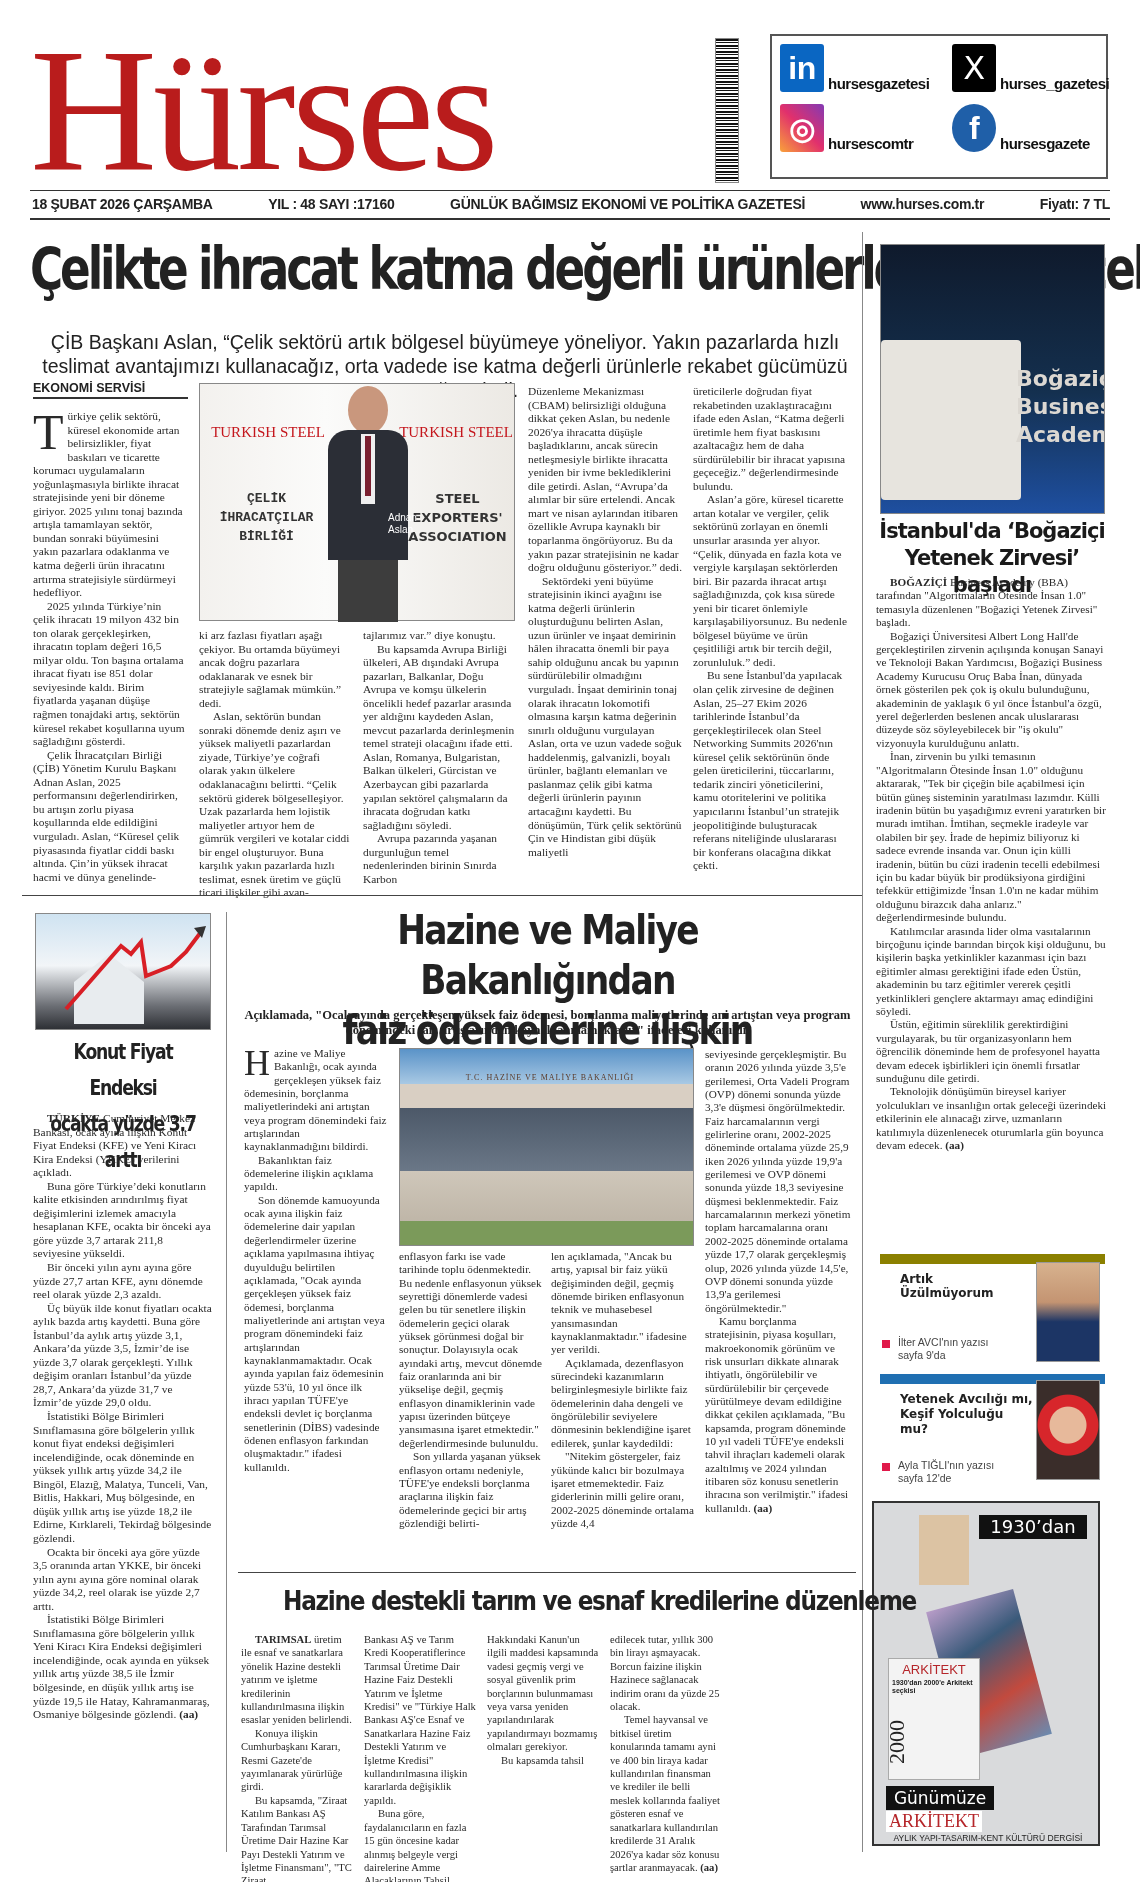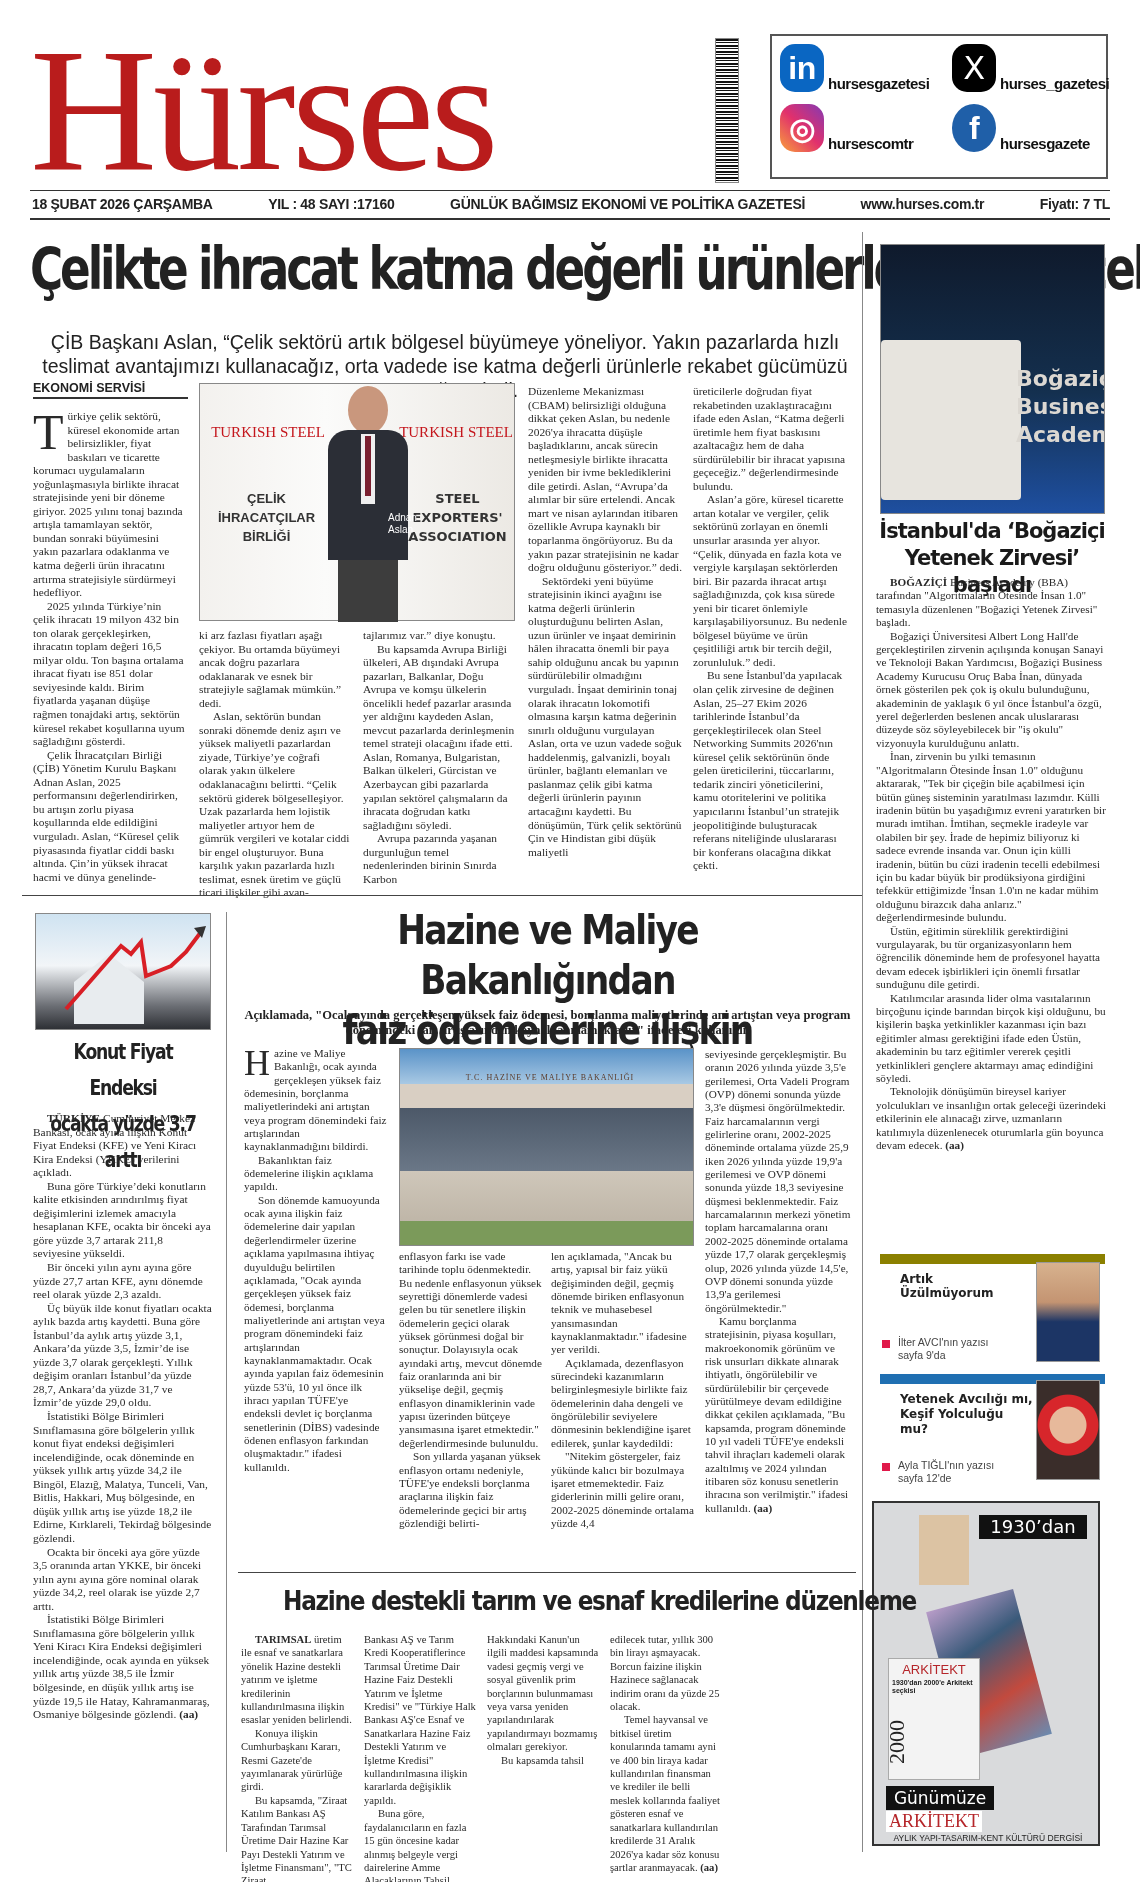--- a/index.html
+++ b/index.html
@@ -2,21 +2,21 @@
 <html><head>
 <meta charset="utf-8">
 <style>
 *{box-sizing:border-box;margin:0;padding:0}
 body{width:1140px;height:1882px;background:#fff;font-family:"Liberation Serif",serif;color:#222;position:relative;overflow:hidden}
 .abs{position:absolute}
 .logo{left:30px;top:22px;font-family:"Liberation Serif",serif;font-size:176px;line-height:176px;color:#b91c1c;letter-spacing:-4px;font-weight:400}
 .barcode{left:715px;top:38px;width:24px;height:145px;border:1px solid #888;background:repeating-linear-gradient(180deg,#111 0 2px,#fff 2px 3px,#111 3px 4px,#fff 4px 6px)}
 .social{left:770px;top:34px;width:338px;height:145px;border:2px solid #555;background:#fff}
 .soc{position:absolute;display:flex;align-items:flex-end;gap:4px;font-family:"Liberation Sans",sans-serif;font-weight:bold;font-size:15px;color:#111;letter-spacing:-0.5px}
-.soc .ic{width:44px;height:48px;display:flex;align-items:center;justify-content:center;color:#fff;font-weight:bold;font-size:32px;border-radius:15px}
+.soc .ic{width:44px;height:48px;display:flex;align-items:center;justify-content:center;color:#fff;font-weight:bold;font-size:32px;border-radius:3px}
 .rule{height:2px;background:#333}
 .dateline{left:32px;top:196px;width:1078px;display:flex;justify-content:space-between;font-family:"Liberation Sans",sans-serif;font-weight:bold;font-size:14px;color:#222;letter-spacing:-0.3px}
 .headline1{left:30px;top:234px;width:830px;font-family:"DejaVu Sans",sans-serif;font-weight:bold;font-size:58px;line-height:70px;letter-spacing:-4px;transform:scaleX(0.78);transform-origin:left;white-space:nowrap;width:1060px}
 .sub1{left:30px;top:330px;width:830px;text-align:center;font-family:"Liberation Sans",sans-serif;font-size:19.5px;line-height:24px;color:#222}
 .section{font-family:"Liberation Sans",sans-serif;font-weight:bold;font-size:12.5px;border-bottom:2px solid #333;padding-bottom:2px}
 .col{font-size:11.4px;line-height:13.55px;text-align:left;color:#2a2a2a}
 .col p{text-indent:14px}
 .col p.noin{text-indent:0}
 .dropcap{float:left;font-size:50px;line-height:40px;margin:2px 4px 0 0}
 .photo{border:1px solid #888}
@@ -63,21 +63,21 @@
 
 <div class="abs col" style="left:33px;top:410px;width:152px">
   <span class="dropcap">T</span>
   <p class="noin">ürkiye çelik sektörü, küresel ekonomide artan belirsizlikler, fiyat baskıları ve ticarette korumacı uygulamaların yoğunlaşmasıyla birlikte ihracat stratejisinde yeni bir döneme giriyor. 2025 yılını tonaj bazında artışla tamamlayan sektör, bundan sonraki büyümesini yakın pazarlara odaklanma ve katma değerli ürün ihracatını artırma stratejisiyle sürdürmeyi hedefliyor.</p>
   <p>2025 yılında Türkiye’nin çelik ihracatı 19 milyon 432 bin ton olarak gerçekleşirken, ihracatın toplam değeri 16,5 milyar oldu. Ton başına ortalama ihracat fiyatı ise 851 dolar seviyesinde kaldı. Birim fiyatlarda yaşanan düşüşe rağmen tonajdaki artış, sektörün küresel rekabet koşullarına uyum sağladığını gösterdi.</p>
   <p>Çelik İhracatçıları Birliği (ÇİB) Yönetim Kurulu Başkanı Adnan Aslan, 2025 performansını değerlendirirken, bu artışın zorlu piyasa koşullarında elde edildiğini vurguladı. Aslan, “Küresel çelik piyasasında fiyatlar ciddi baskı altında. Çin’in yüksek ihracat hacmi ve dünya genelinde-</p>
 </div>
 
 <div class="abs photo" style="left:199px;top:383px;width:316px;height:238px;background:linear-gradient(90deg,#f3f1ee 0%,#fbfbfa 40%,#ece9e4 100%)">
   <div class="abs" style="left:8px;top:40px;width:120px;text-align:center;color:#c4161c;font-family:'Liberation Serif',serif;font-size:15px">TURKISH STEEL</div>
-  <div class="abs" style="left:14px;top:105px;width:105px;text-align:center;font-family:Liberation Sans, sans-serif;font-weight:bold;font-size:13px;line-height:19px;color:#333">ÇELİK İHRACATÇILAR BİRLİĞİ</div>
+  <div class="abs" style="left:14px;top:105px;width:105px;text-align:center;font-family:Liberation Mono, monospace;font-weight:bold;font-size:13px;line-height:19px;color:#333">ÇELİK İHRACATÇILAR BİRLİĞİ</div>
   <div class="abs" style="left:196px;top:40px;width:120px;text-align:center;color:#c4161c;font-family:'Liberation Serif',serif;font-size:15px">TURKISH STEEL</div>
   <div class="abs" style="left:205px;top:105px;width:105px;text-align:center;font-family:'DejaVu Sans',sans-serif;font-weight:bold;font-size:13px;line-height:19px;color:#333">STEEL EXPORTERS' ASSOCIATION</div>
   <div class="abs" style="left:128px;top:0;width:80px;height:238px">
     <div class="abs" style="left:20px;top:2px;width:40px;height:48px;border-radius:50%;background:#c9977d"></div>
     <div class="abs" style="left:0;top:46px;width:80px;height:130px;background:#2b2e36;border-radius:20px 20px 0 0"></div>
     <div class="abs" style="left:33px;top:50px;width:14px;height:70px;background:#efefef"></div>
     <div class="abs" style="left:37px;top:52px;width:6px;height:60px;background:#7a2030"></div>
     <div class="abs" style="left:10px;top:176px;width:60px;height:62px;background:#3d3d3d"></div>
   </div>
   <div class="abs" style="left:188px;top:128px;font-family:'Liberation Sans',sans-serif;font-size:10px;line-height:12px;color:#fff;width:30px">Adnan Aslan</div>
@@ -107,22 +107,22 @@
 
 <div class="abs photo" style="left:880px;top:244px;width:225px;height:270px;background:linear-gradient(180deg,#0f1a2c 0%,#14304f 55%,#1e4fa0 100%);overflow:hidden">
   <div class="abs" style="left:0;top:95px;width:140px;height:160px;background:#e7e4de;border-radius:4px"></div>
   <div class="abs" style="left:135px;top:120px;font-family:'DejaVu Sans',sans-serif;font-size:22px;line-height:28px;color:#dcd8d2;font-weight:bold;width:90px">Boğaziçi Business Academy</div>
 </div>
 <div class="abs" style="left:876px;top:518px;width:232px;font-family:'DejaVu Sans',sans-serif;font-weight:bold;font-size:21px;line-height:27px;text-align:center;letter-spacing:-1px;color:#1a1a1a">İstanbul'da ‘Boğaziçi Yetenek Zirvesi’ başladı</div>
 <div class="abs col" style="left:876px;top:576px;width:232px;font-size:11.2px;line-height:13.4px">
   <p><span class="bold">BOĞAZİÇİ</span> <span>Business Academy (BBA) tarafından "Algoritmaların Ötesinde İnsan 1.0" temasıyla düzenlenen "Boğaziçi Yetenek Zirvesi" başladı.</span></p>
   <p>Boğaziçi Üniversitesi Albert Long Hall'de gerçekleştirilen zirvenin açılışında konuşan Sanayi ve Teknoloji Bakan Yardımcısı, Boğaziçi Business Academy Kurucusu Oruç Baba İnan, dünyada örnek gösterilen pek çok iş okulu bulunduğunu, akademinin de yaklaşık 6 yıl önce İstanbul'a özgü, yerel değerlerden beslenen ancak uluslararası düzeyde söz söyleyebilecek bir "iş okulu" vizyonuyla kurulduğunu anlattı.</p>
   <p>İnan, zirvenin bu yılki temasının "Algoritmaların Ötesinde İnsan 1.0" olduğunu aktararak, "Tek bir çiçeğin bile açabilmesi için bütün güneş sisteminin yaratılması lazımdır. Külli iradenin bütün bu yaşadığımız evreni yaratırken bir muradı imtihan. İmtihan, seçmekle iradeyle var olabilen bir şey. İrade de hepimiz biliyoruz ki sadece evrende insanda var. Onun için külli iradenin, bütün bu cüzi iradenin tecelli edebilmesi için bu kadar büyük bir prodüksiyona girdiğini tefekkür ettiğimizde 'İnsan 1.0'ın ne kadar mühim olduğunu birazcık daha anlarız." değerlendirmesinde bulundu.</p>
+  <p>Katılımcılar arasında lider olma vasıtalarının birçoğunu içinde barından birçok kişi olduğunu, bu kişilerin başka yetkinlikler kazanması için bazı eğitimler alması gerektiğini ifade eden Üstün, akademinin bu tarz eğitimler vererek çeşitli yetkinlikleri gençlere aktarmayı amaç edindiğini söyledi.</p>
   <p>Üstün, eğitimin süreklilik gerektirdiğini vurgulayarak, bu tür organizasyonların hem öğrencilik döneminde hem de profesyonel hayatta devam edecek işbirlikleri için önemli fırsatlar sunduğunu dile getirdi.</p>
-  <p>Katılımcılar arasında lider olma vasıtalarının birçoğunu içinde barından birçok kişi olduğunu, bu kişilerin başka yetkinlikler kazanması için bazı eğitimler alması gerektiğini ifade eden Üstün, akademinin bu tarz eğitimler vererek çeşitli yetkinlikleri gençlere aktarmayı amaç edindiğini söyledi.</p>
   <p><span>Teknolojik dönüşümün bireysel kariyer yolculukları ve insanlığın ortak geleceği üzerindeki etkilerinin ele alınacağı zirve, uzmanların katılımıyla düzenlenecek oturumlarla gün boyunca devam edecek.</span> <span class="bold">(aa)</span></p>
 </div>
 
 <div class="abs" style="left:880px;top:1254px;width:225px;height:10px;background:#8b8000"></div>
 <div class="abs" style="left:900px;top:1272px;width:120px;font-family:'DejaVu Sans',sans-serif;font-weight:bold;font-size:12px">Artık Üzülmüyorum</div>
 <div class="abs" style="left:1036px;top:1262px;width:64px;height:100px;background:linear-gradient(180deg,#d7b28e 0%,#c49472 40%,#1c3565 60%,#1c3565 100%);border:1px solid #999"></div>
 <div class="abs" style="left:882px;top:1340px;width:8px;height:8px;background:#e0194a"></div>
 <div class="abs" style="left:898px;top:1336px;width:130px;font-family:'Liberation Sans',sans-serif;font-size:10.5px;line-height:13px;color:#444">
   <div>İlter AVCI'nın yazısı</div>
   <div>sayfa 9'da</div>

